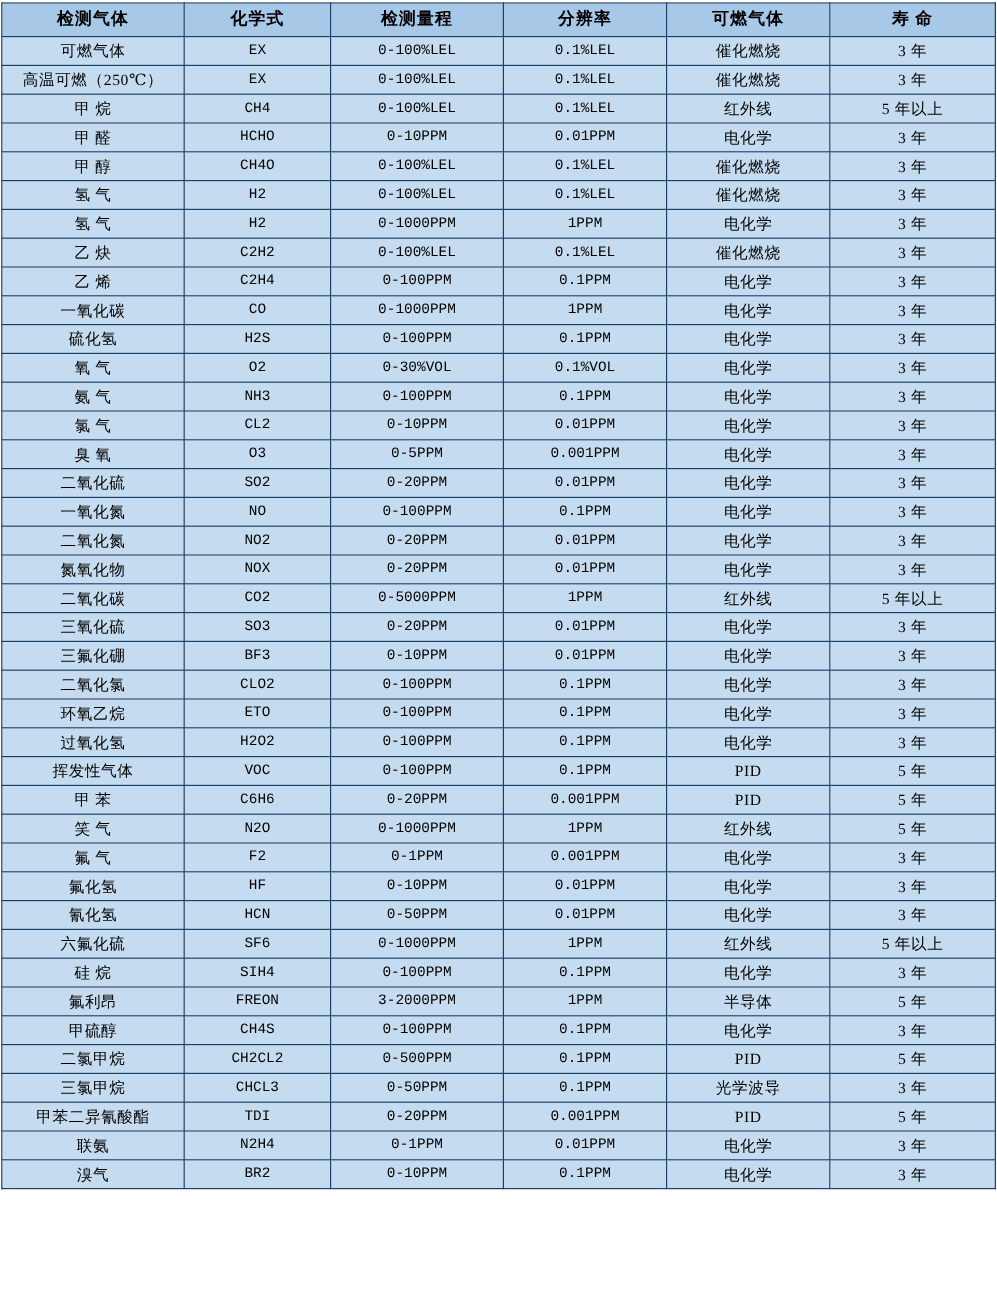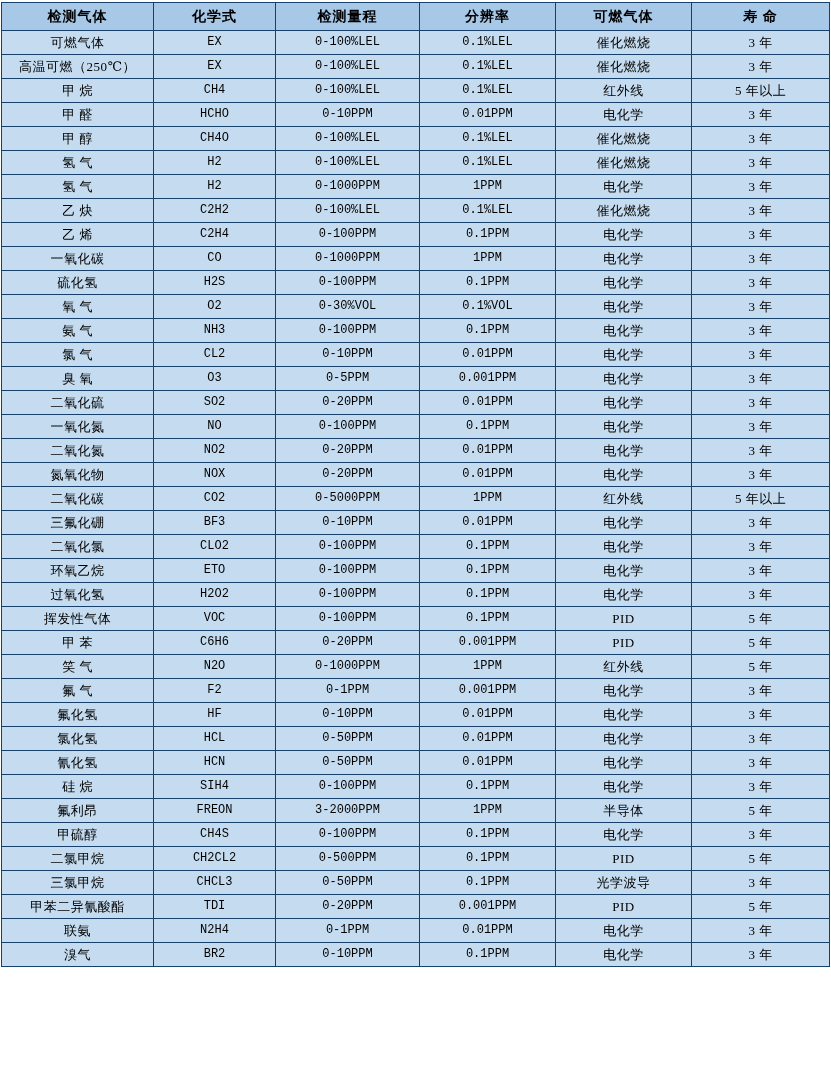--- a/index.html
+++ b/index.html
@@ -245,20 +245,28 @@
         </tr>
         <tr>
           <td class="name">二氧化碳</td>
           <td class="formula">CO2</td>
           <td class="range">0-5000PPM</td>
           <td class="resolution">1PPM</td>
           <td class="principle">红外线</td>
           <td class="life">5 年以上</td>
         </tr>
         <tr>
+          <td class="name">三氧化硫</td>
+          <td class="formula">SO3</td>
+          <td class="range">0-20PPM</td>
+          <td class="resolution">0.01PPM</td>
+          <td class="principle">电化学</td>
+          <td class="life">3 年</td>
+        </tr>
+        <tr>
           <td class="name">三氟化硼</td>
           <td class="formula">BF3</td>
           <td class="range">0-10PPM</td>
           <td class="resolution">0.01PPM</td>
           <td class="principle">电化学</td>
           <td class="life">3 年</td>
         </tr>
         <tr>
           <td class="name">二氧化氯</td>
           <td class="formula">CLO2</td>
@@ -317,34 +325,34 @@
         </tr>
         <tr>
           <td class="name">氟化氢</td>
           <td class="formula">HF</td>
           <td class="range">0-10PPM</td>
           <td class="resolution">0.01PPM</td>
           <td class="principle">电化学</td>
           <td class="life">3 年</td>
         </tr>
         <tr>
-          <td class="name">氯化氢</td>
-          <td class="formula">HCL</td>
-          <td class="range">0-50PPM</td>
-          <td class="resolution">0.01PPM</td>
-          <td class="principle">电化学</td>
-          <td class="life">3 年</td>
-        </tr>
-        <tr>
           <td class="name">氰化氢</td>
           <td class="formula">HCN</td>
           <td class="range">0-50PPM</td>
           <td class="resolution">0.01PPM</td>
           <td class="principle">电化学</td>
           <td class="life">3 年</td>
+        </tr>
+        <tr>
+          <td class="name">六氟化硫</td>
+          <td class="formula">SF6</td>
+          <td class="range">0-1000PPM</td>
+          <td class="resolution">1PPM</td>
+          <td class="principle">红外线</td>
+          <td class="life">5 年以上</td>
         </tr>
         <tr>
           <td class="name">硅 烷</td>
           <td class="formula">SIH4</td>
           <td class="range">0-100PPM</td>
           <td class="resolution">0.1PPM</td>
           <td class="principle">电化学</td>
           <td class="life">3 年</td>
         </tr>
         <tr>

